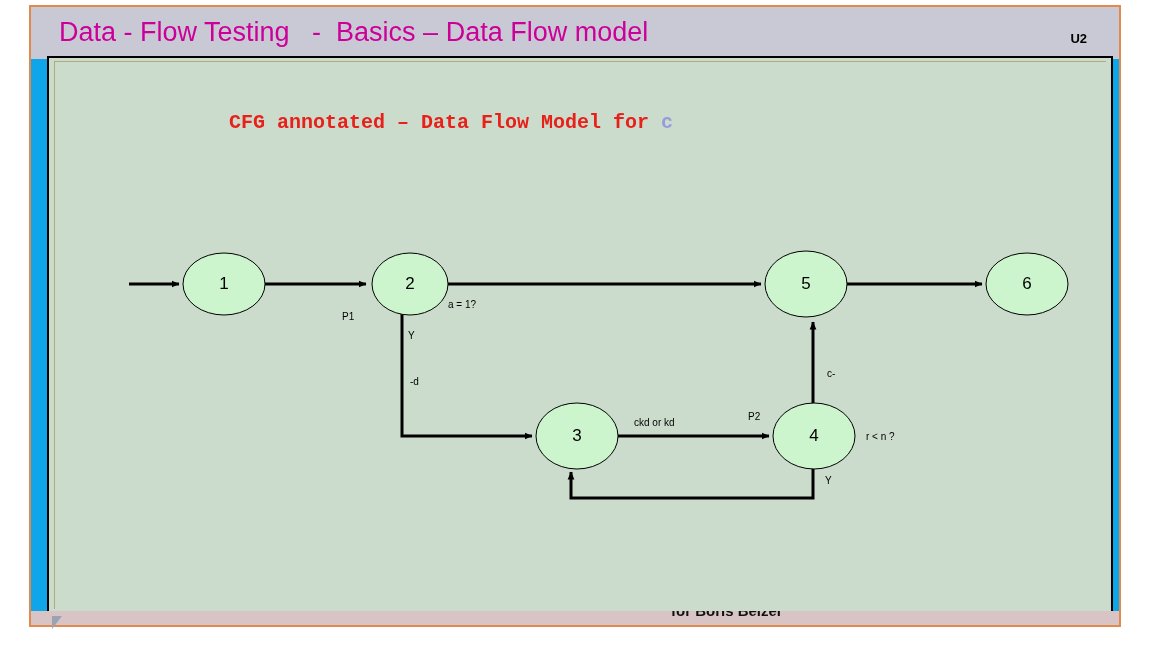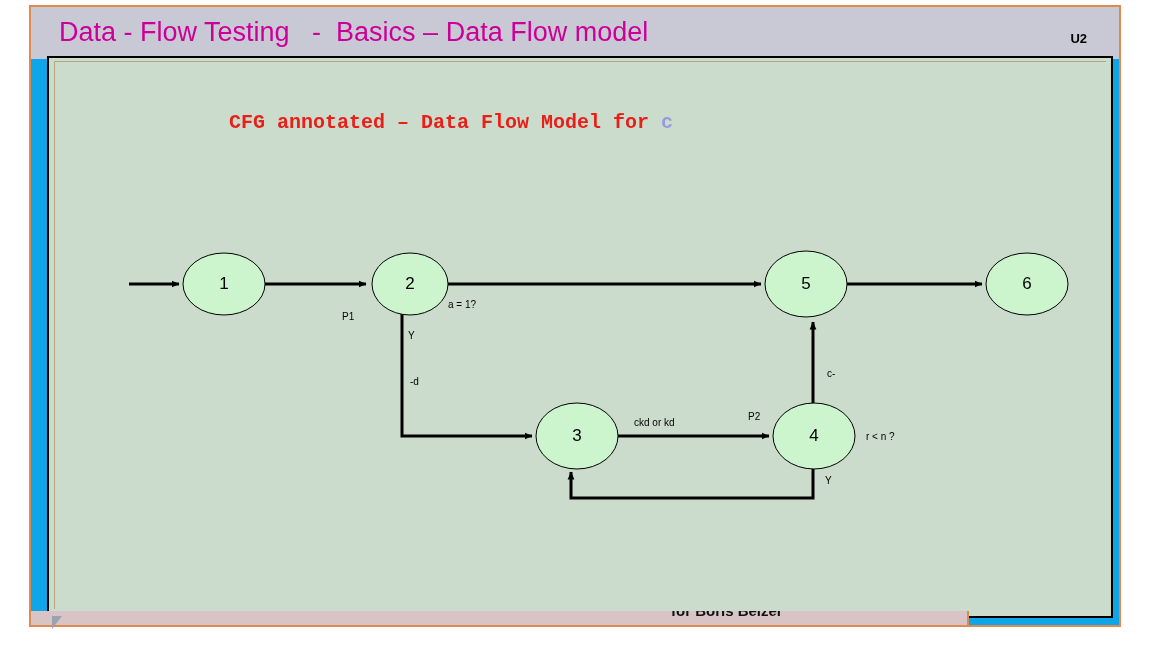--- a/index.html
+++ b/index.html
@@ -115,21 +115,21 @@
     top: 0px;
     width: 1066px;
     height: 558px;
   }
 
   
   .footer-strip {
     position: absolute;
     left: 29px;
     top: 611px;
-    width: 940px;
+    width: 1092px;
     height: 16px;
     background: #d8c4c4;
     border-left: 2px solid #e08a4e;
     border-right: 2px solid #e08a4e;
     border-bottom: 2px solid #e08a4e;
     box-sizing: border-box;
     overflow: hidden;
     padding-left: 48px;
   }
   .footer-clip-text {

